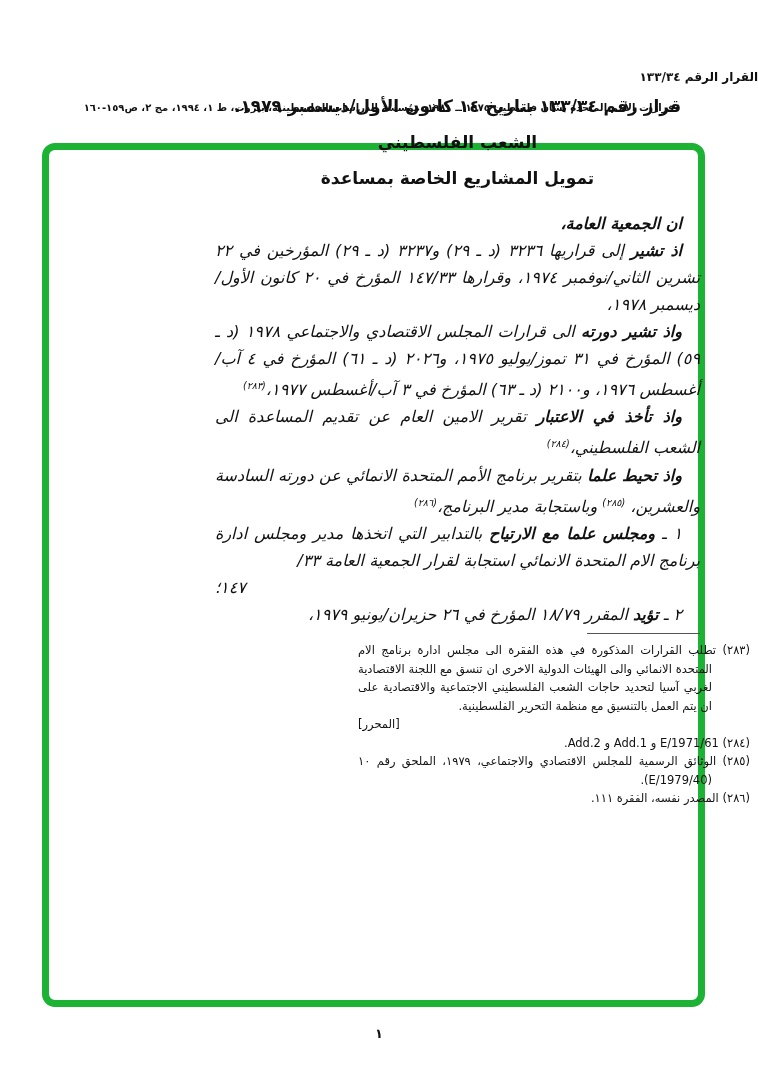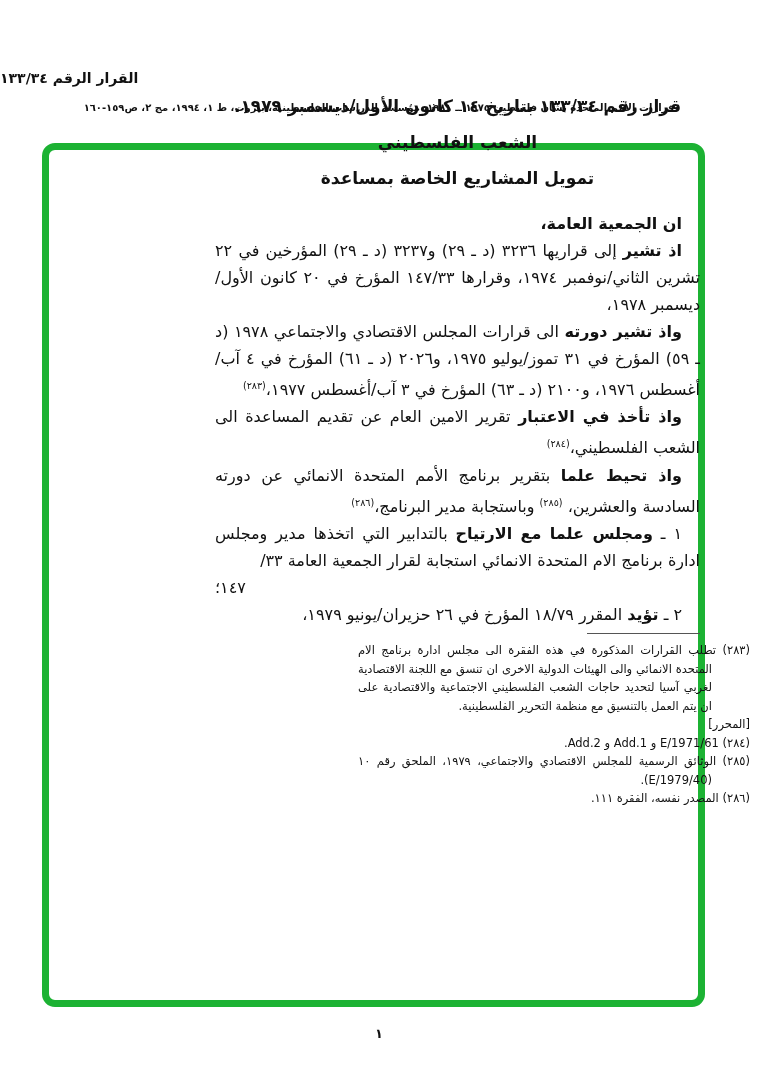--- a/index.html
+++ b/index.html
@@ -4,21 +4,21 @@
 <style>
   * { margin:0; padding:0; box-sizing:border-box; }
   html,body { background:#ffffff; }
   body {
     width:758px; height:1078px; position:relative;
     font-family:"DejaVu Sans", sans-serif;
     color:#111;
   }
   .doc-title {
     position:absolute; top:70px; left:0; right:0;
-    text-align:left; font-weight:bold; font-size:14px;
+    text-align:right; font-weight:bold; font-size:12px;
     direction:rtl;
   }
   .doc-source {
     position:absolute; top:102px; left:0; right:0;
     text-align:center; font-weight:bold; font-size:10px;
     direction:rtl; white-space:nowrap;
   }
   .green-box {
     position:absolute; left:42px; top:143px;
     width:663px; height:864px;
@@ -26,38 +26,38 @@
     background:#ffffff;
   }
   .box-content {
     position:absolute; top:88px; right:58px; width:485px;
     direction:rtl;
   }
   .res-heading div {
     text-align:center; font-weight:bold; font-size:17px; line-height:36px;
   }
   .res-body {
-    margin-top:14px; font-size:16px; line-height:27px;
+    margin-top:14px; font-size:16px; line-height:27px;font-style:italic;
   }
   .para {
     text-align:justify; text-indent:18px; margin:0;
   }
   .overflow-line { text-align:left; }
   .seg-bold { font-weight:bold; }
   .seg-sup  { font-size:0.60em; vertical-align:super; }
   .footnotes {
     position:absolute; top:633px; right:8px; width:392px;
     direction:rtl; font-size:11.5px; line-height:18.5px;
   }
   .fn-sep {
     width:113px; height:0; border-top:1px solid #555;
     margin:0 50px 7px auto;
   }
   .footnote { text-align:justify; padding-right:38px; text-indent:-38px; }
-  .fn-suffix { text-align:right; }
+  .fn-suffix { text-align:left; }
   .page-number {
     position:absolute; top:1026px; left:0; right:0;
     text-align:center; font-weight:bold; font-size:13px;
   }
 </style>
 </head>
 <body>
 
 <div class="doc-title">القرار الرقم ١٣٣/٣٤</div>
 <div class="doc-source">قرارات الأمم المتحدة بشأن فلسطين ١٩٧٥ ــ ١٩٨١، مؤسسة الدراسات الفلسطينية، بيروت، ط ١، ١٩٩٤، مج ٢، ص١٥٩-١٦٠</div>

